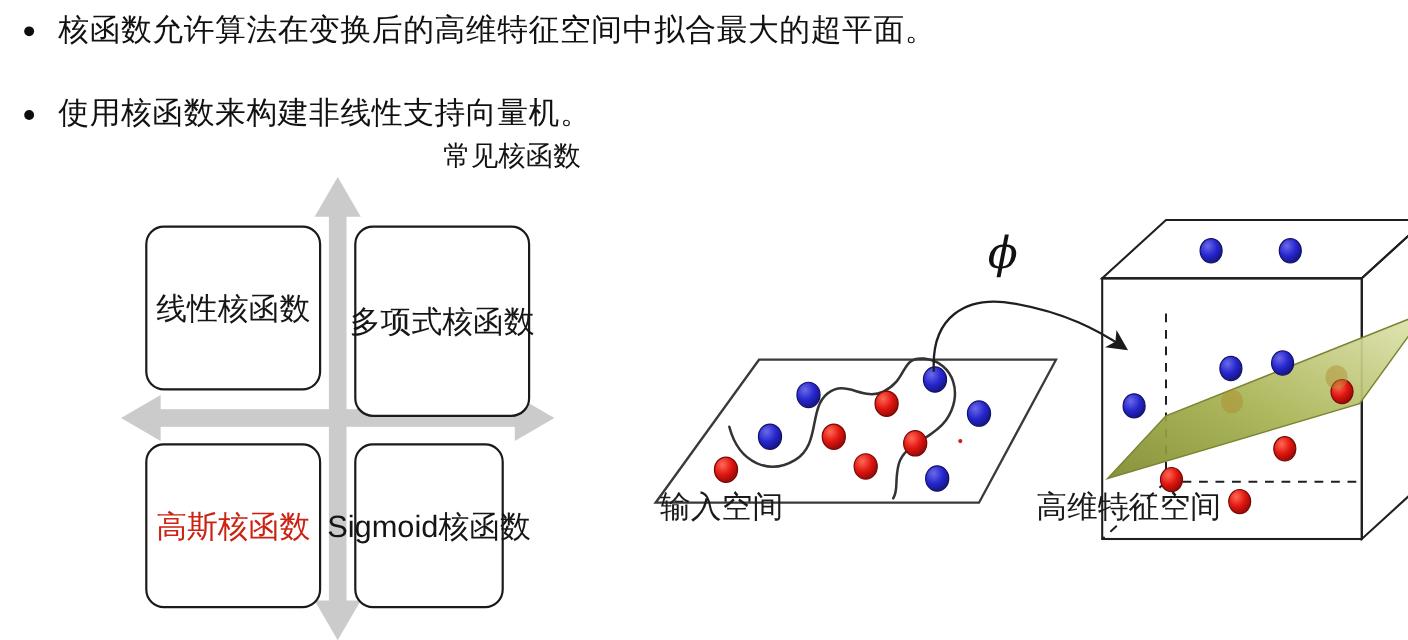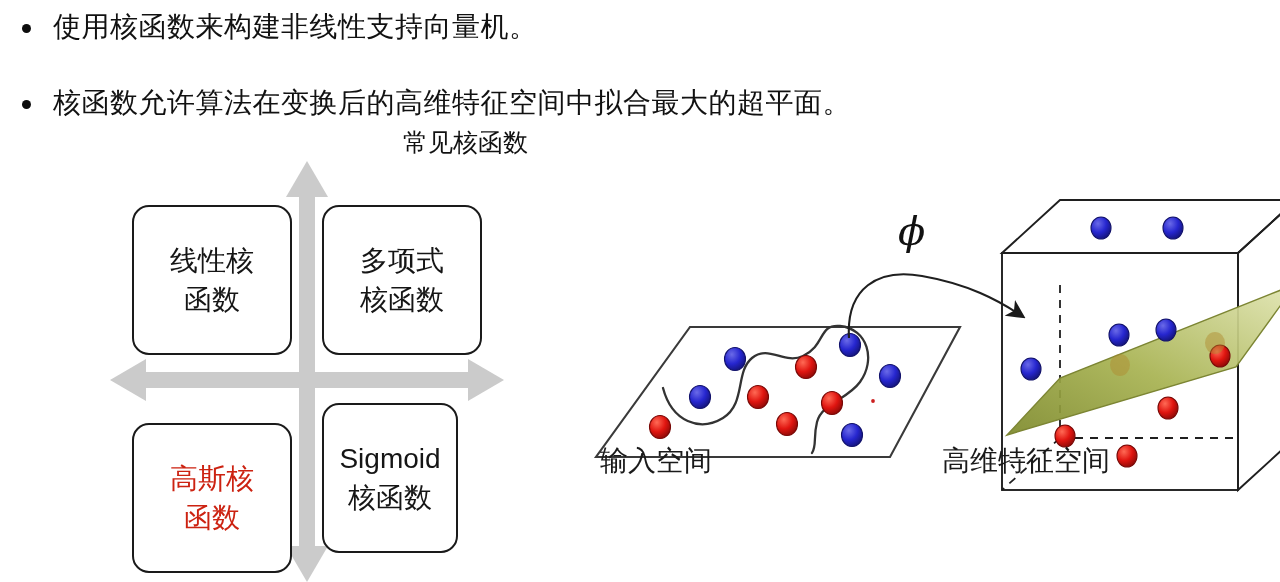--- a/index.html
+++ b/index.html
@@ -51,34 +51,34 @@
     line-height:34px;
   }
   .quad-svg{position:absolute;left:0;top:0;}
   .qbox{
     position:absolute;
     box-sizing:border-box;
     border:2.4px solid #1a1a1a;
     border-radius:17px;
     background:#ffffff;
     display:flex;
-    flex-direction:column;
+    flex-direction:row;
     align-items:center;
     justify-content:center;
   }
   .qbox .l1,.qbox .l2{
     font-size:28px;
     line-height:39px;
     white-space:nowrap;
   }
   .qbox.red .l1,.qbox.red .l2{color:#cc2211;}
   .qbox.dark .l1,.qbox.dark .l2{color:#151515;}
   .qbox.tl{left:24px;  top:80px;  width:160px;height:150px;}
-  .qbox.tr{left:214px; top:80px;  width:160px;height:150px;}
-  .qbox.bl{left:24px;  top:278px; width:160px;height:150px;margin-top:20px;}
+  .qbox.tr{left:214px; top:80px;  width:160px;height:174px;}
+  .qbox.bl{left:24px;  top:278px; width:160px;height:150px;}
   .qbox.br{left:214px; top:278px; width:136px;height:150px;}
 
   
   .illus{position:absolute;left:560px;top:160px;width:720px;height:350px;}
   .illus svg{position:absolute;left:0;top:0;}
   .illus-label{
     position:absolute;
     font-size:28px;
     line-height:30px;
     color:#1a1a1a;
@@ -97,25 +97,25 @@
   }
 </style>
 </head>
 <body>
 
 <div id="slide">
 
   <div class="bullets">
     <div class="bullet-row">
       <span class="bullet-dot"></span>
-      <span class="bullet-text">使用核函数来构建非线性支持向量机。</span>
+      <span class="bullet-text">核函数允许算法在变换后的高维特征空间中拟合最大的超平面。</span>
     </div>
     <div class="bullet-row">
       <span class="bullet-dot"></span>
-      <span class="bullet-text">核函数允许算法在变换后的高维特征空间中拟合最大的超平面。</span>
+      <span class="bullet-text">使用核函数来构建非线性支持向量机。</span>
     </div>
   </div>
 
   <div class="quadrant">
 
     <div class="quadrant-title">常见核函数</div>
 
     <svg class="quad-svg" width="420" height="457" viewBox="0 0 420 457">
 
       <g fill="#cbcbcb">

